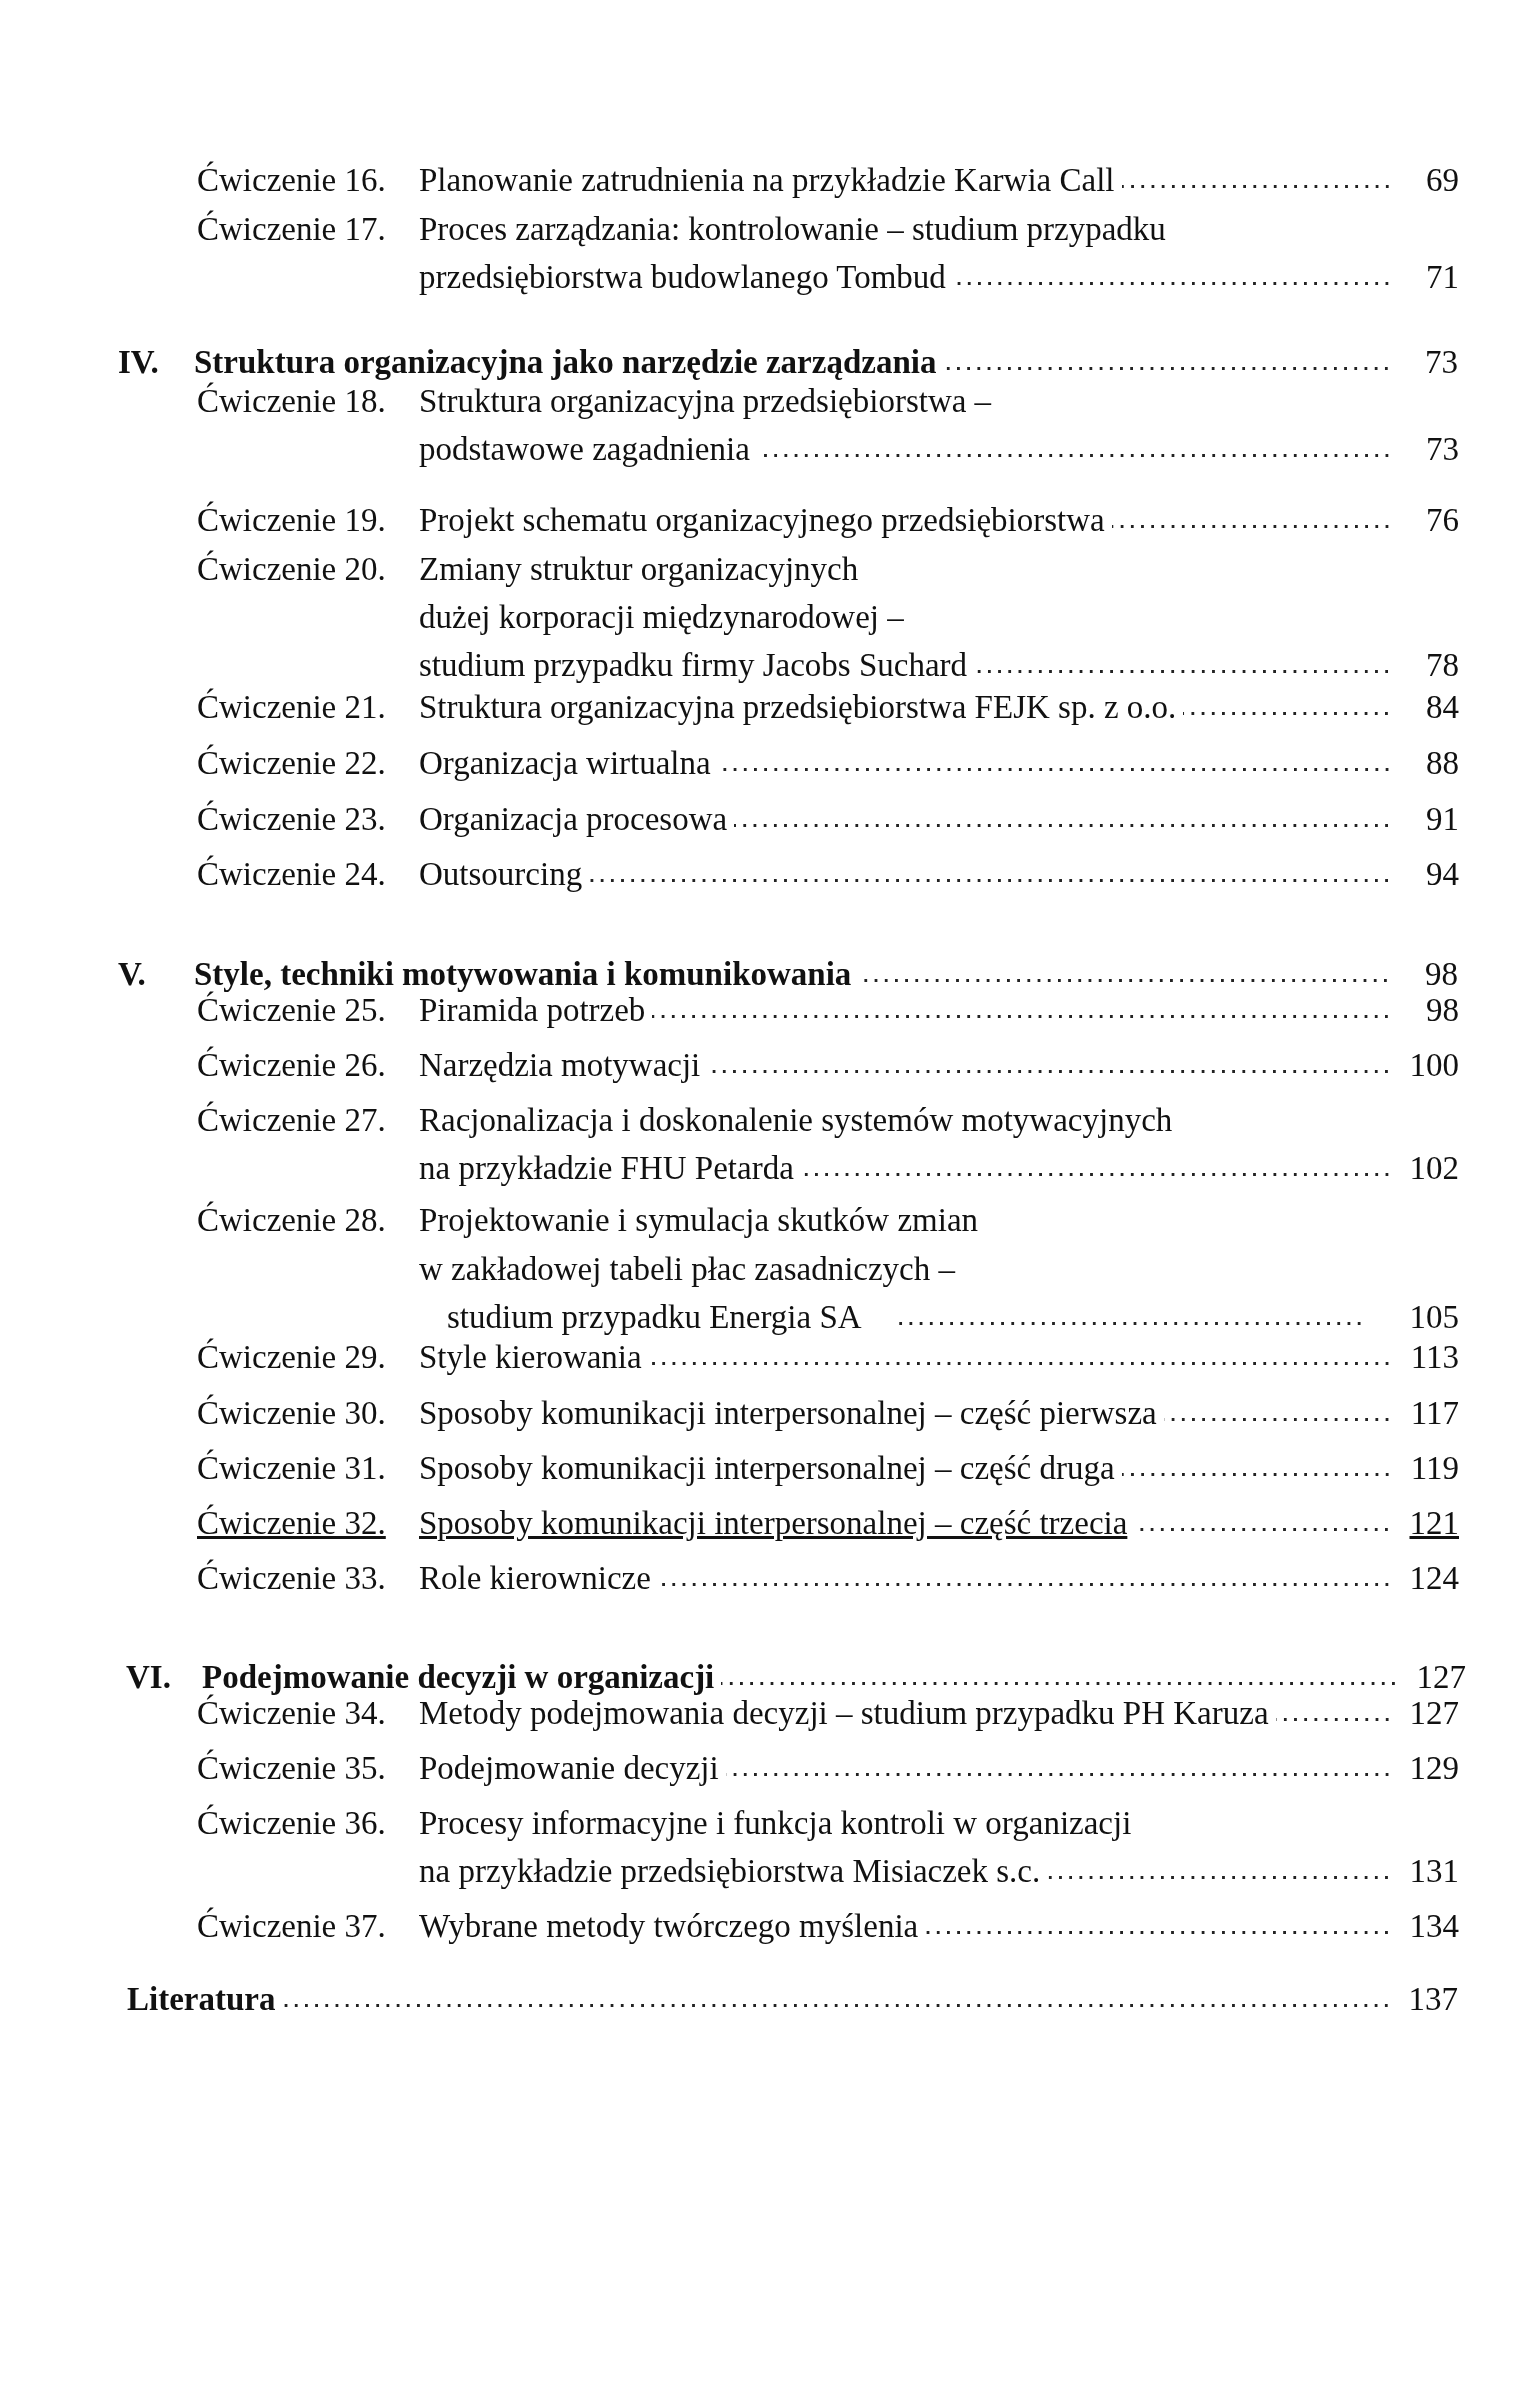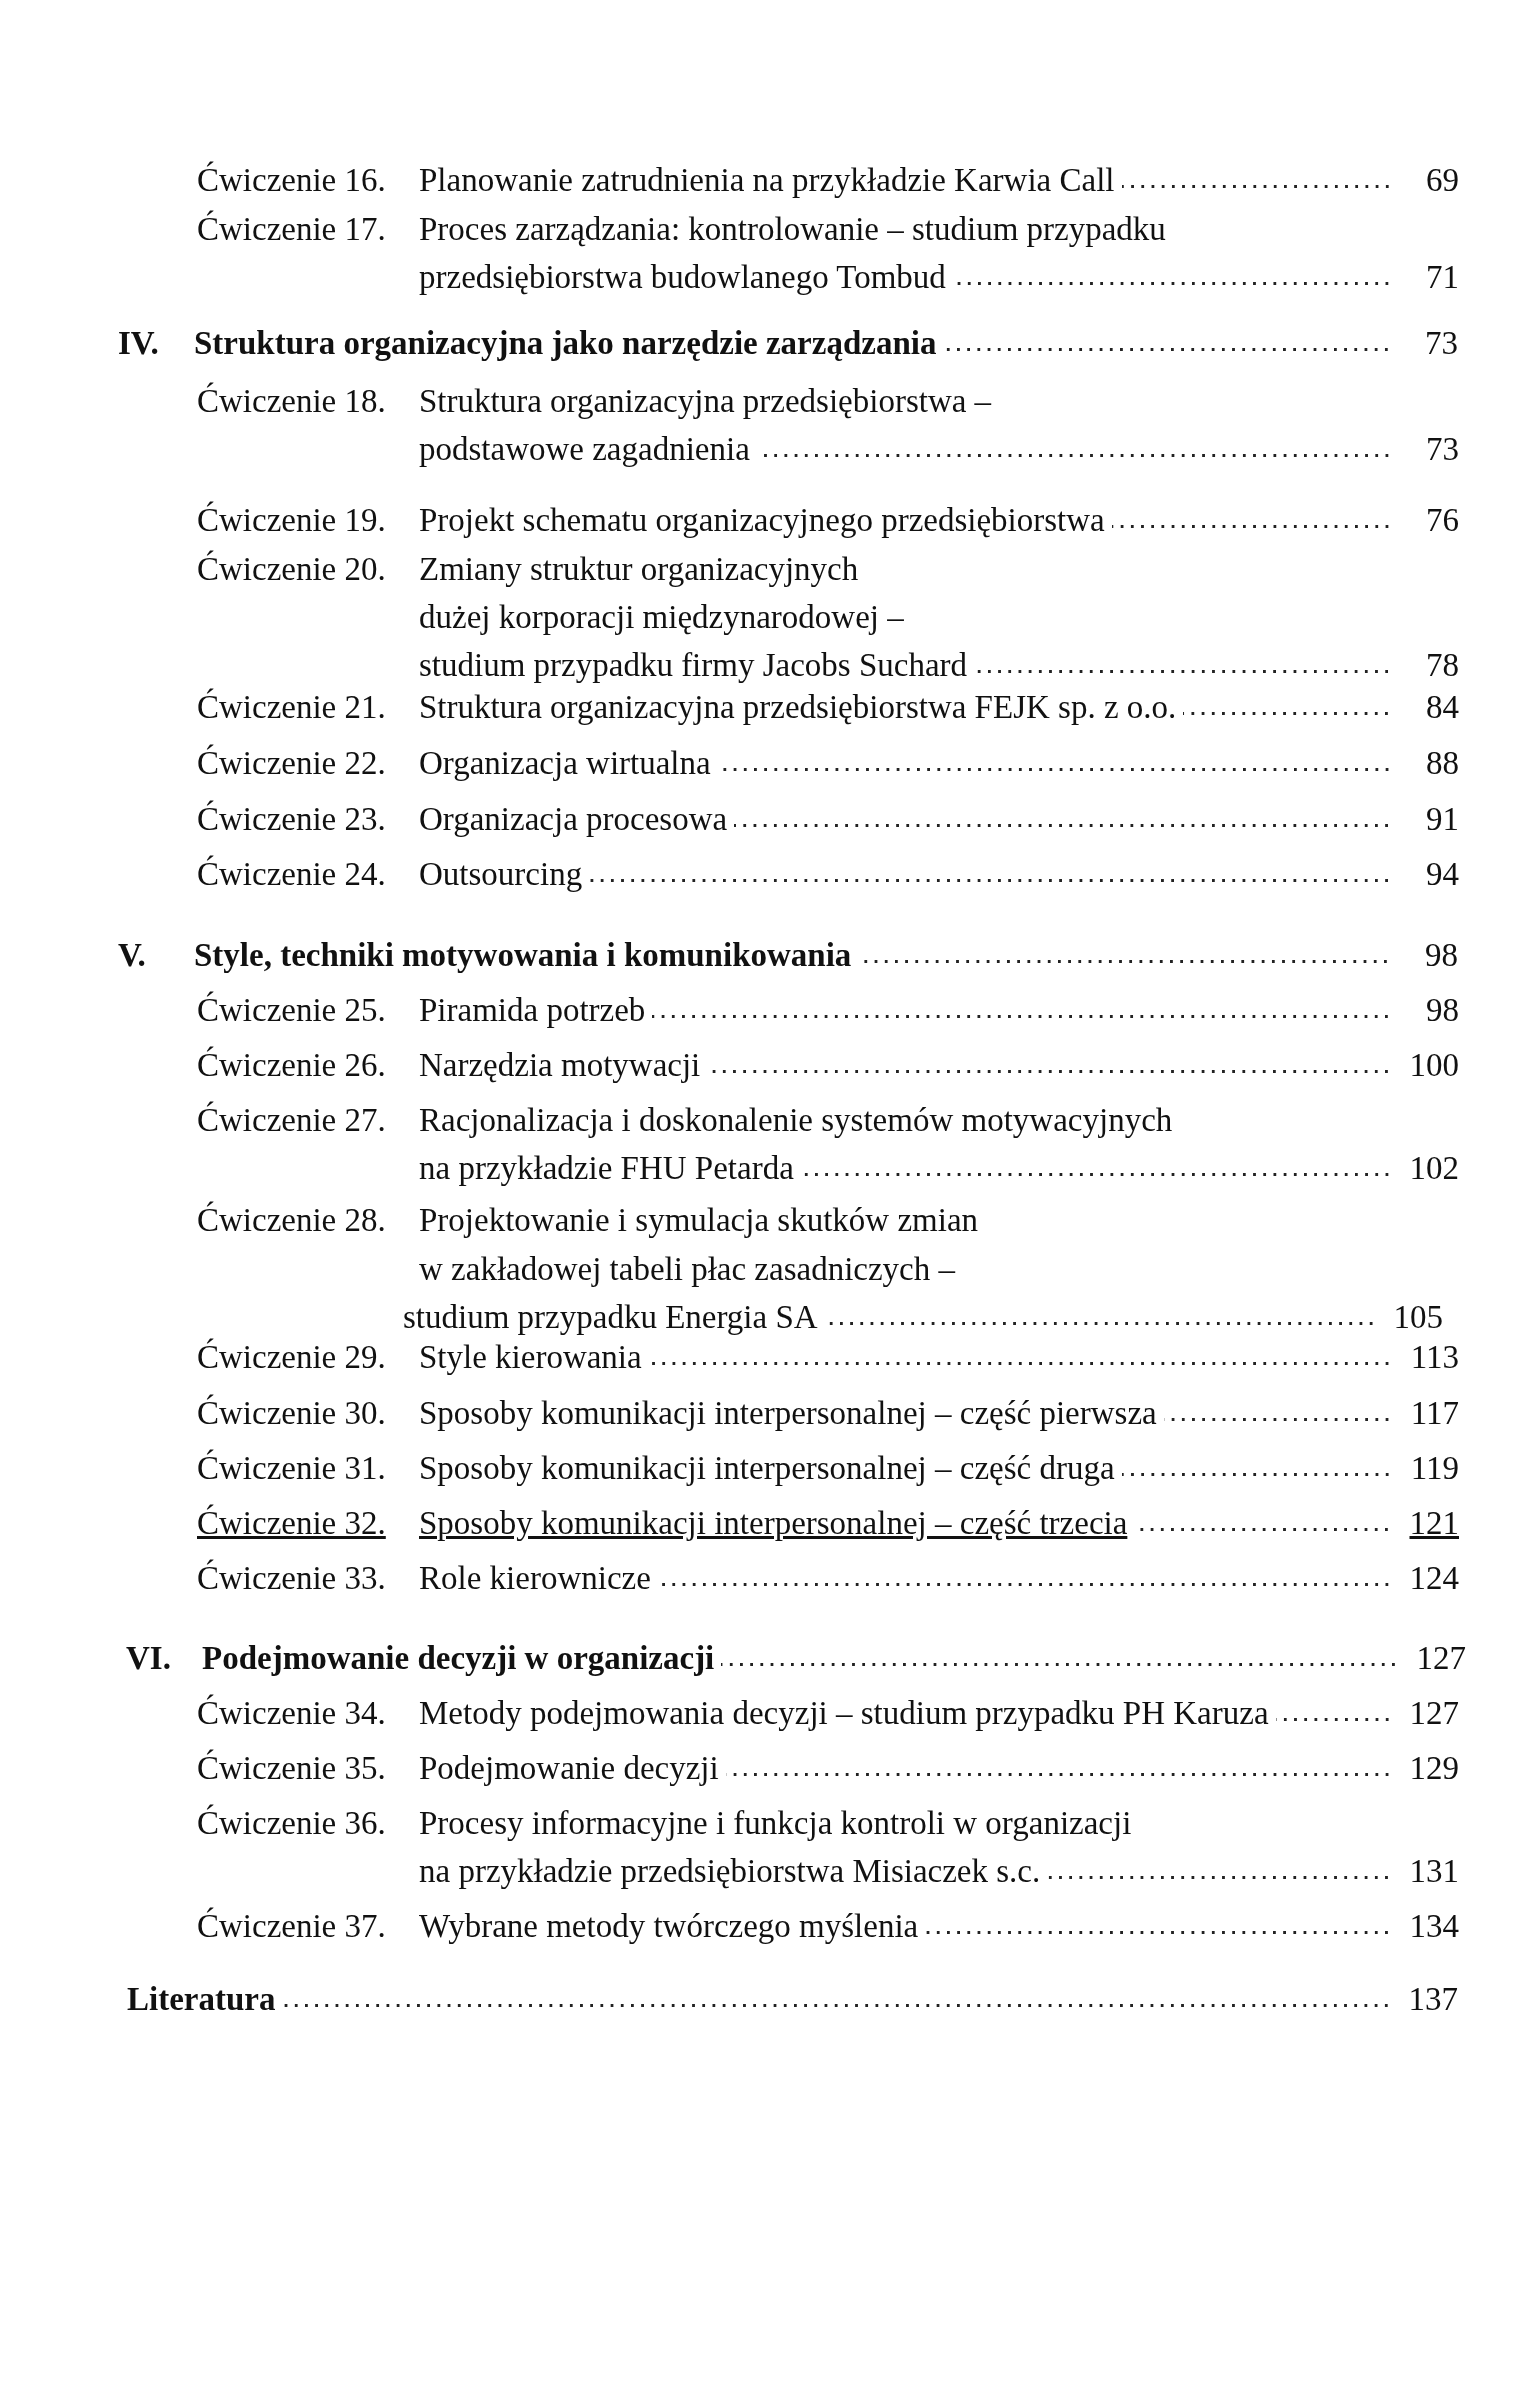--- a/index.html
+++ b/index.html
@@ -30,20 +30,21 @@
     white-space: nowrap;
   }
   .label {
     width: 222px;
     flex: 0 0 auto;
   }
   .roman {
     width: 76px;
     flex: 0 0 auto;
     font-weight: bold;
+    margin-top: 19px;
   }
   .text {
     flex: 0 0 auto;
   }
   .bold { font-weight: bold; }
   .leader {
     flex: 1 1 auto;
     overflow: hidden;
     margin: 0 7.1px;
     position: relative;
@@ -200,21 +201,21 @@
     </div>
     <div>
       <div class="row" style="top: 1200px; left: 197px;">
         <span class="label">Ćwiczenie 28.</span>
         <span class="text">Projektowanie i symulacja skutków zmian</span>
       </div>
       <div class="row" style="top: 1249px; left: 197px;">
         <span class="label"></span>
         <span class="text">w zakładowej tabeli płac zasadniczych –</span>
       </div>
-      <div class="row" style="top: 1297px; left: 181px; width: 1262px;">
+      <div class="row" style="top: 1297px; left: 197px; width: 1262px; gap: 28px;">
         <span class="label"></span>
         <span class="text">studium przypadku Energia SA</span>
         <span class="leader"></span>
         <span class="page">105</span>
       </div>
     </div>
     <div>
       <div class="row" style="top: 1337px; left: 197px; width: 1262px;">
         <span class="label">Ćwiczenie 29.</span>
         <span class="text">Style kierowania</span>

